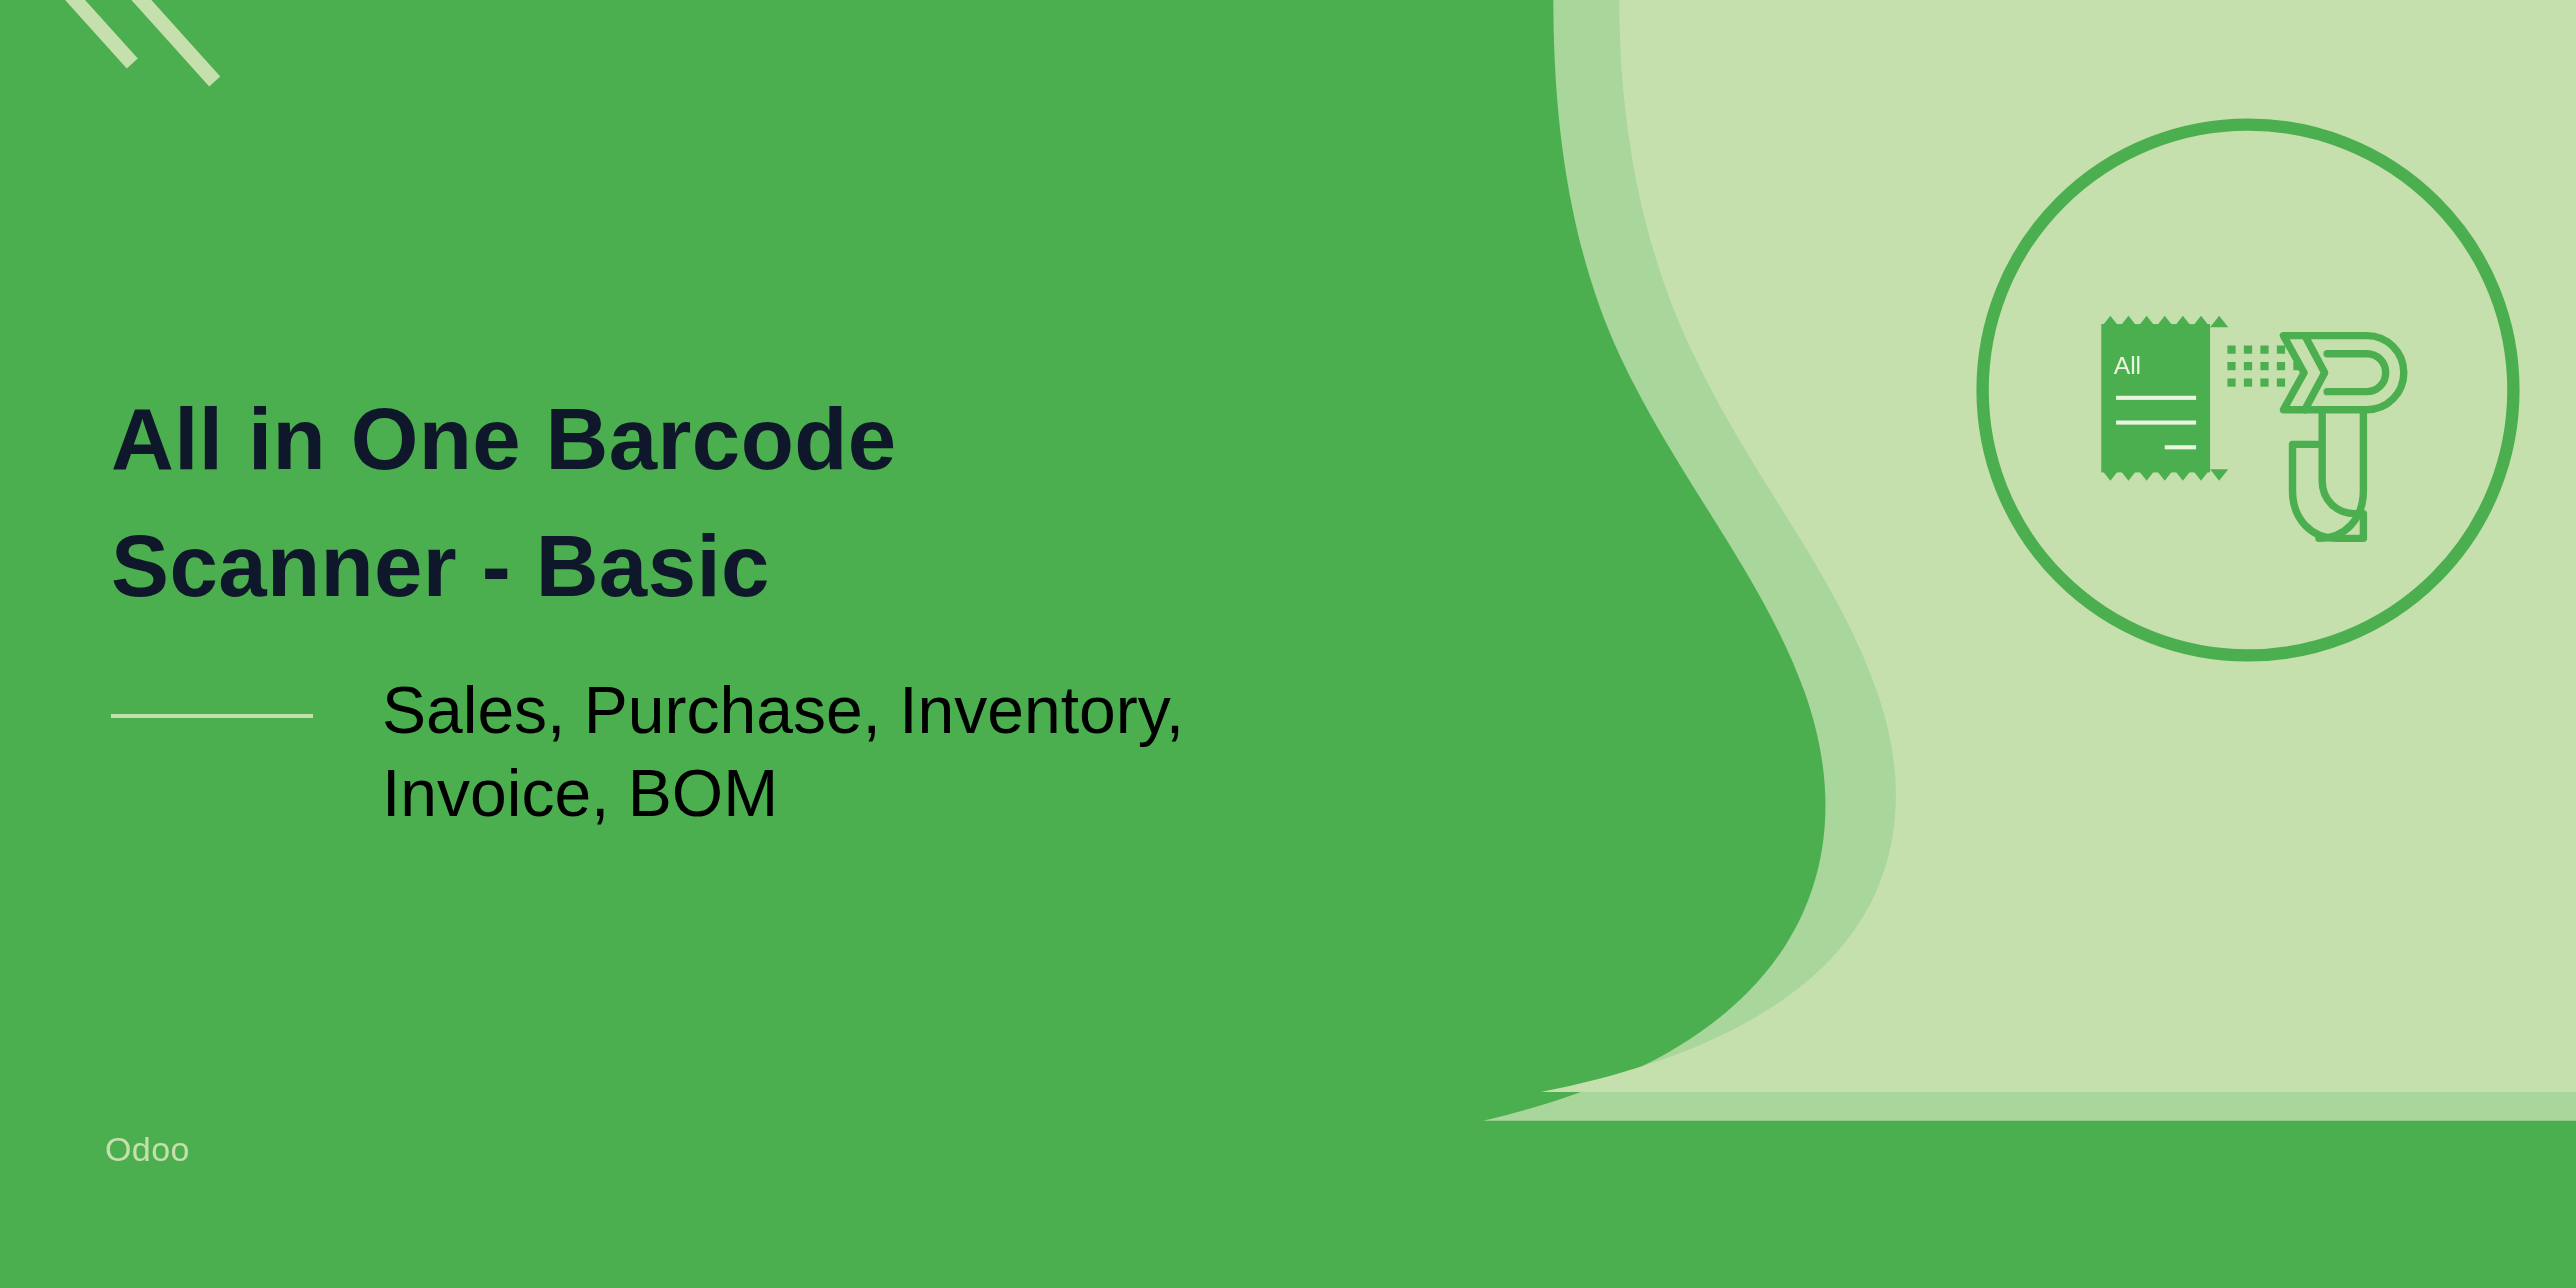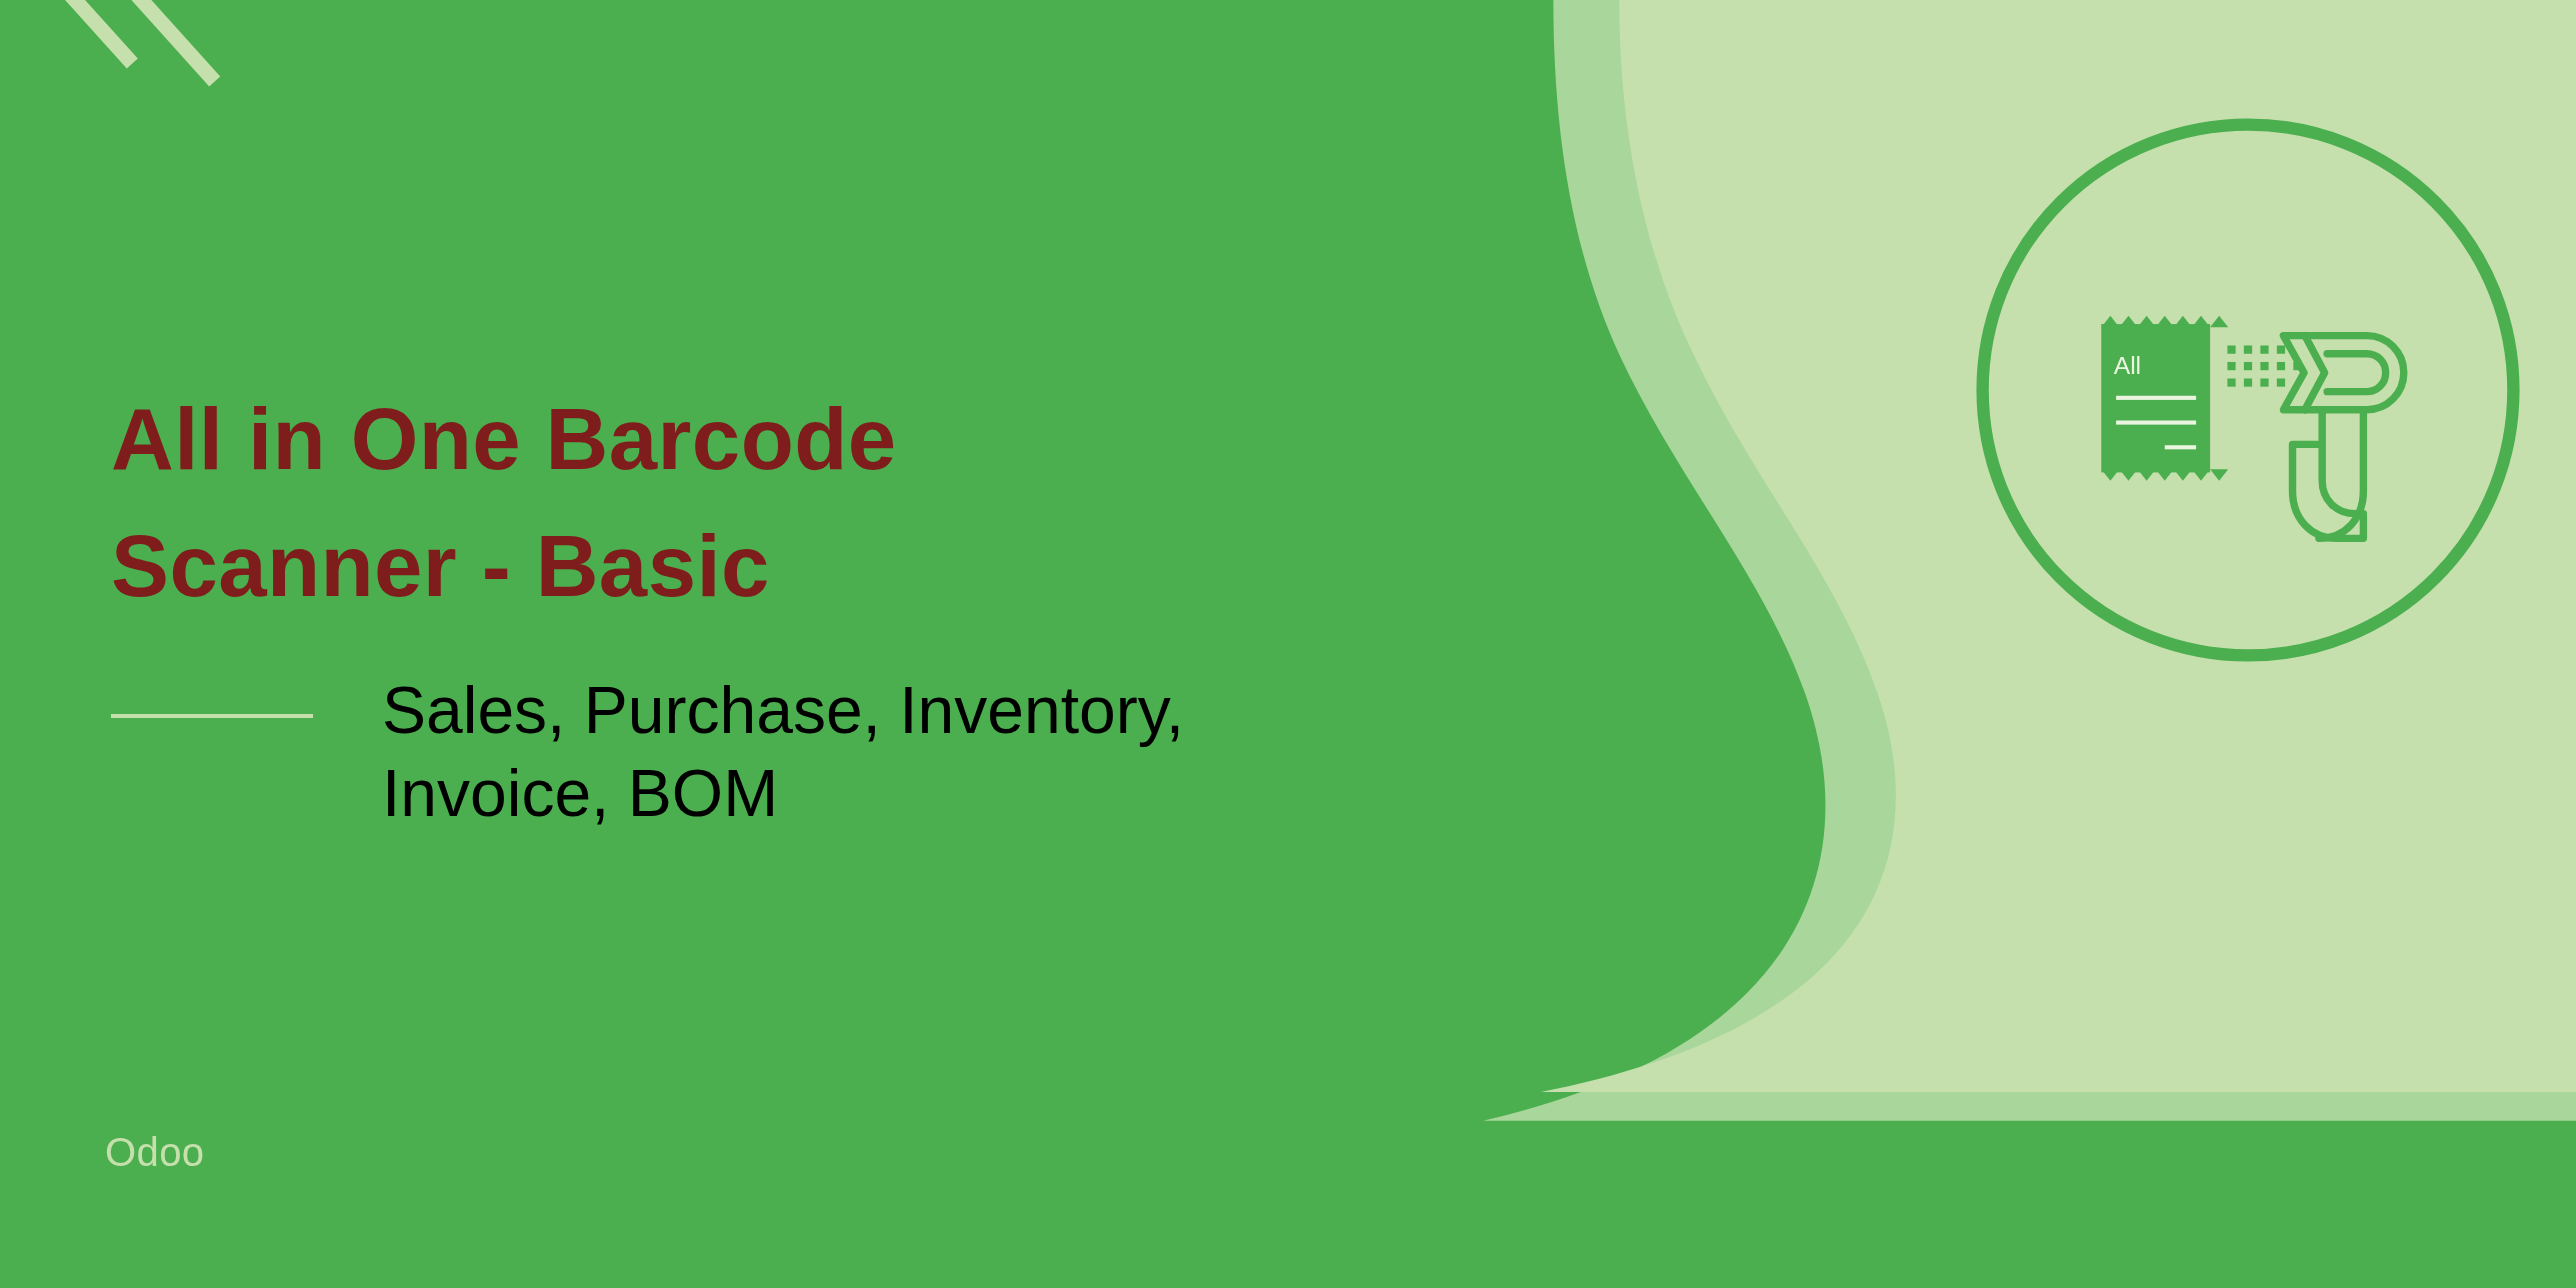--- a/index.html
+++ b/index.html
@@ -26,21 +26,21 @@
   #text-block{
     position:absolute;
     left:111px;
     top:375px;
     width:1566px;
     z-index:4;
   }
 
   #banner-title{
     margin:0;
-    color:#7f1d1d;
+    color:#0f172a;
     font-family:"Liberation Sans Narrow","Liberation Sans",sans-serif;
     font-stretch:condensed;
     font-weight:700;
     font-size:87px;
     line-height:1.46;
     letter-spacing:0.4px;
     white-space:pre-line;
   }
 
   #subtitle-row{
@@ -71,21 +71,21 @@
   }
 
   #brand-name{
     position:absolute;
     left:105px;
     top:1132px;
     margin:0;
     color:#C6E0AD;
     font-family:"Liberation Sans","Liberation Sans Narrow",sans-serif;
     font-weight:400;
-    font-size:40px;
+    font-size:34px;
     line-height:1;
     letter-spacing:0.4px;
     z-index:4;
   }
 
   
   #icon-badge{
     position:absolute;
     left:1976px;
     top:118px;

